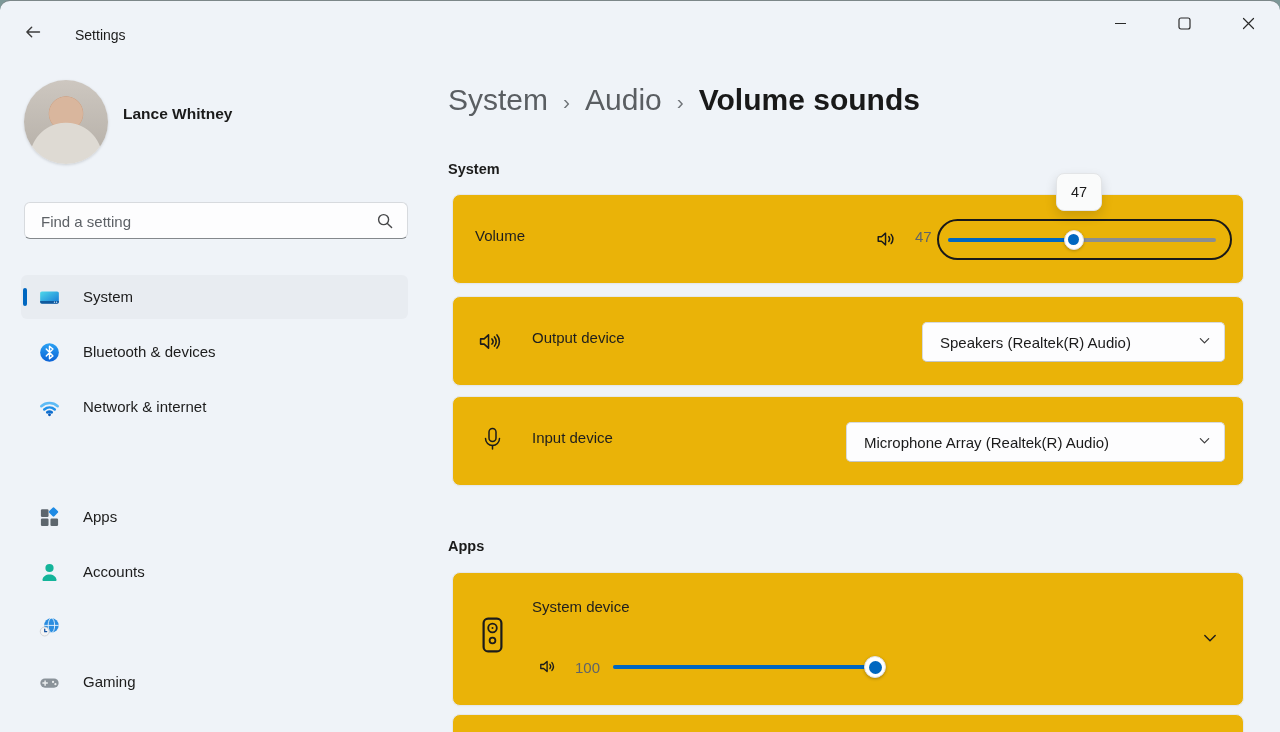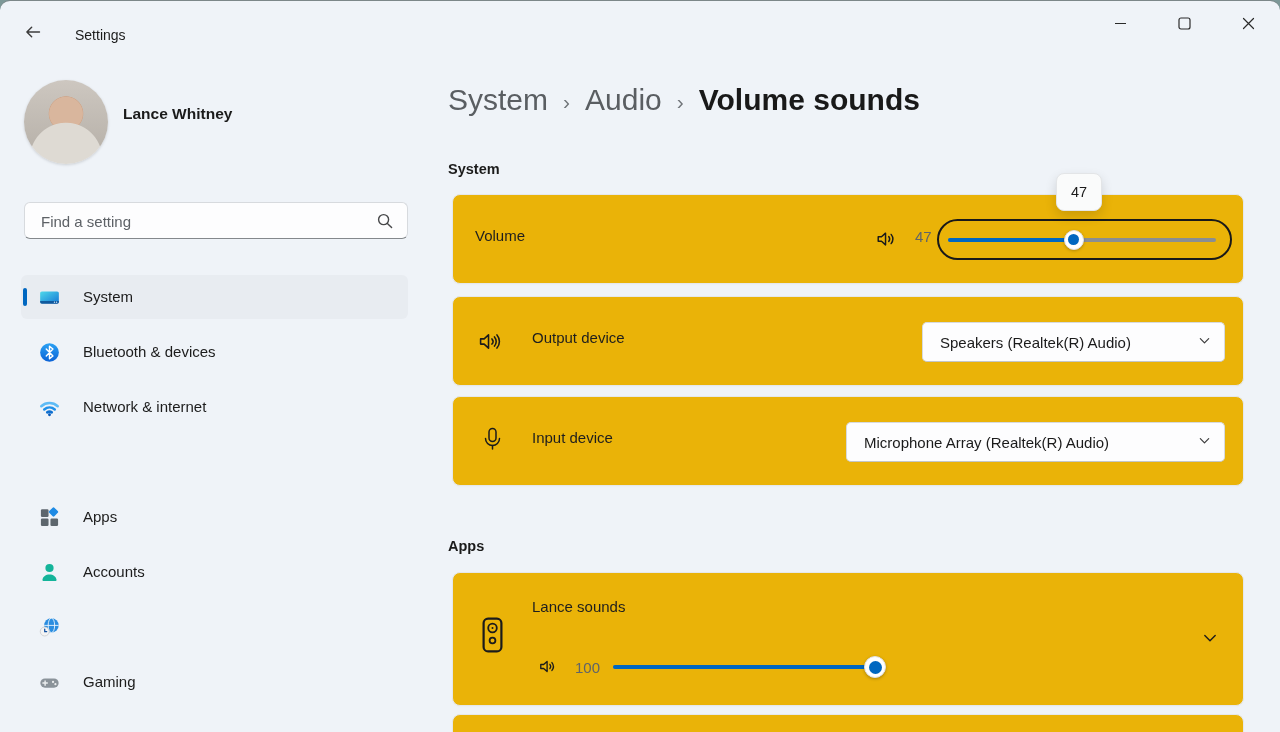--- a/index.html
+++ b/index.html
@@ -280,21 +280,21 @@
 
   <div class="abs card card-4">
     <span class="abs" style="left:29px;top:44px;">
       <svg width="21" height="36" viewBox="0 0 21 36" fill="none" stroke="#1b1b1b">
           <rect x="1.6" y="1.6" width="17.8" height="32.8" rx="4.5" stroke-width="2.2"></rect>
           <circle cx="10.5" cy="11" r="4.3" stroke-width="1.8"></circle>
           <circle cx="10.5" cy="11" r="1" fill="#1b1b1b" stroke="none"></circle>
           <circle cx="10.5" cy="23.5" r="2.9" stroke-width="1.8"></circle>
         </svg>
     </span>
-    <span class="row-label" style="left:79px;top:25px;">Lance sounds</span>
+    <span class="row-label" style="left:79px;top:25px;">System device</span>
     <span class="abs" style="left:85px;top:84px;">
       <svg width="19" height="19" viewBox="0 0 24 24" fill="none" stroke="#1b1b1b" stroke-width="1.7" stroke-linejoin="round" stroke-linecap="round">
           <path d="M3.5 9.5v5h3.6l4.4 3.9V5.6L7.1 9.5z"></path>
           <path d="M15 9.3a4.4 4.4 0 0 1 0 5.4"></path>
           <path d="M17.6 7a8.2 8.2 0 0 1 0 10"></path>
         </svg>
     </span>
     <span class="ghost-val" style="left:122px;top:86px;">100</span>
     <div class="slider slider-sys" style="--pct: 100%;">
       <div class="fill"></div>

